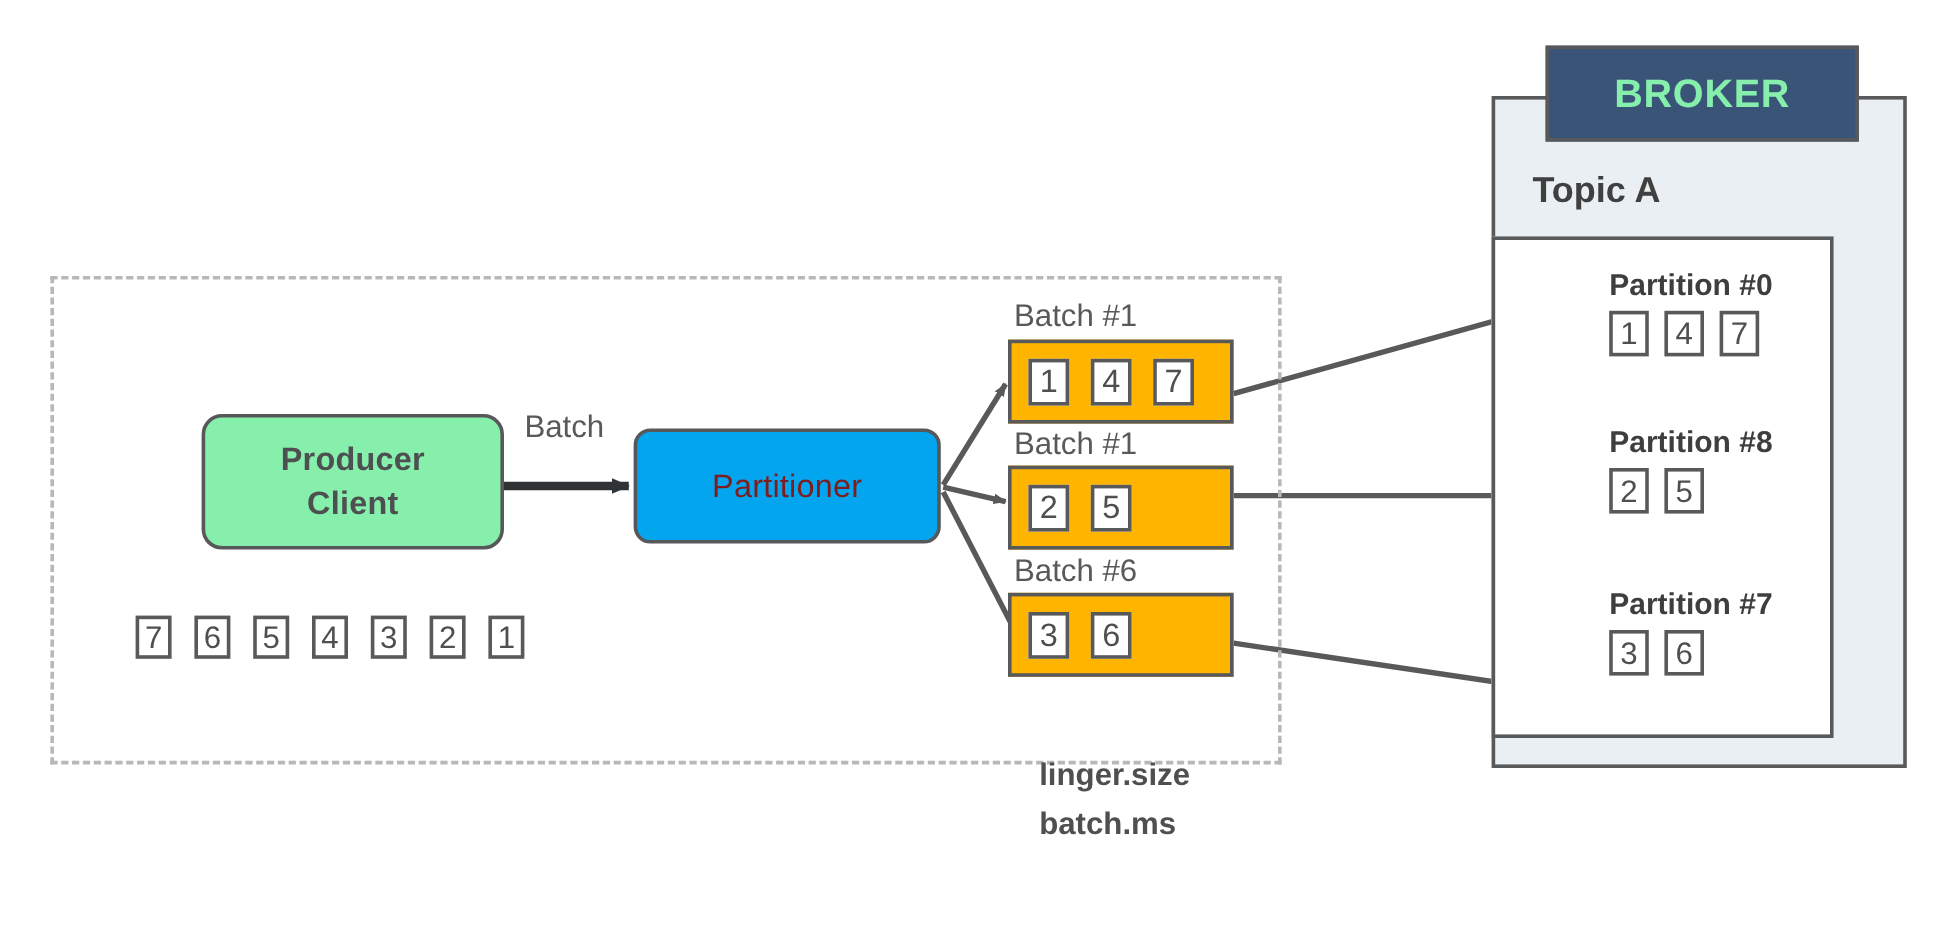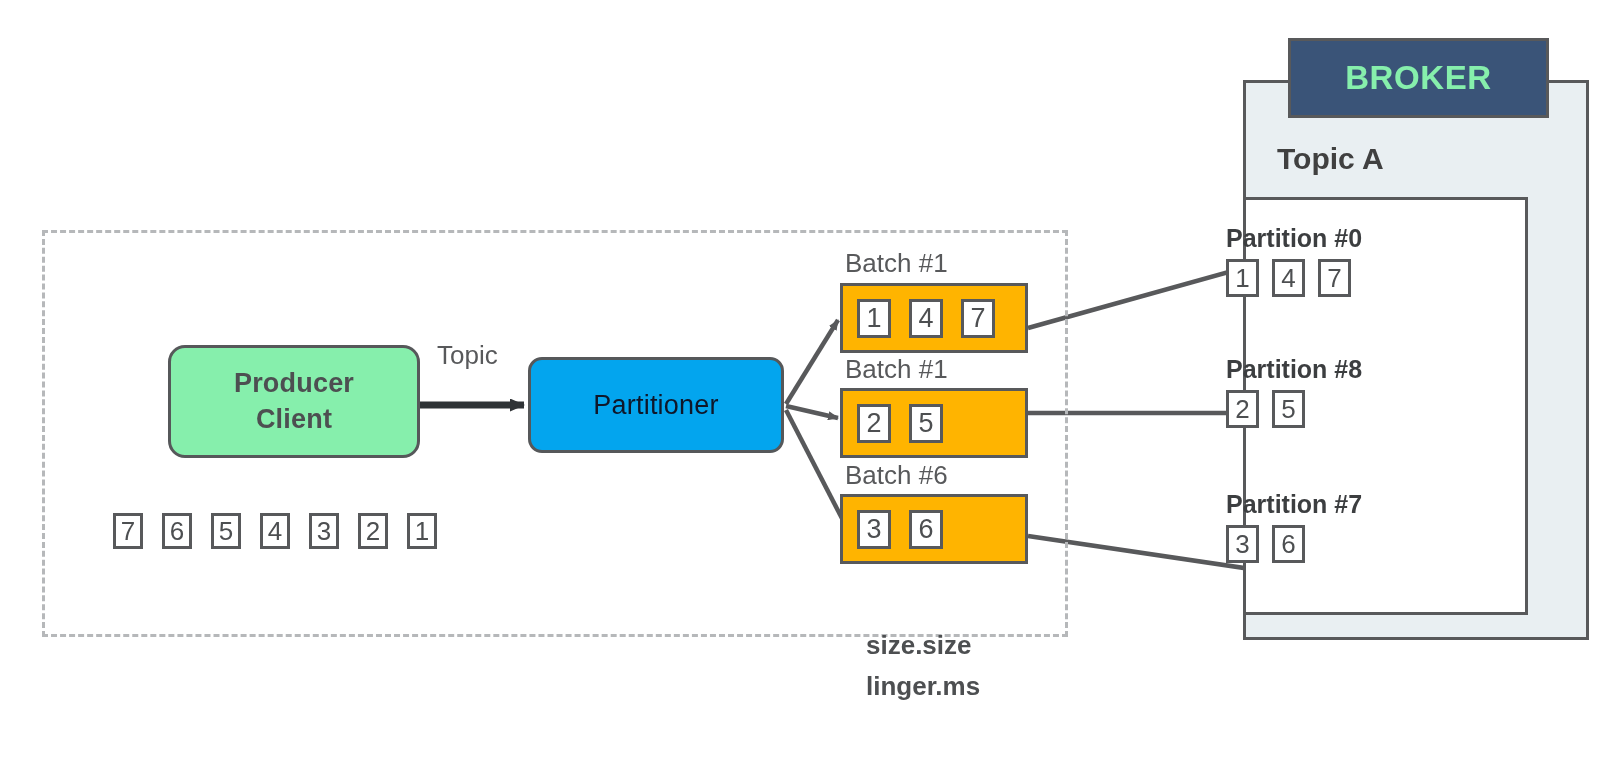--- a/index.html
+++ b/index.html
@@ -72,21 +72,21 @@
     box-sizing: border-box;
     background: #03a5ee;
     border: 3px solid #56585a;
     border-radius: 14px;
     display: flex;
     align-items: center;
     justify-content: center;
   }
   .partitioner-box span {
     font-size: 27px;
-    color: #0f172a;
+    color: #7f1d1d;
     letter-spacing: .2px;
   }
 
   .send-label {
     position: absolute;
     left: 437px;
     top: 340px;
     font-size: 26px;
     color: #58595b;
   }
@@ -207,21 +207,21 @@
     left: 1243px;
     top: 197px;
     width: 285px;
     height: 418px;
     box-sizing: border-box;
     background: #ffffff;
     border: 3px solid #58595b;
   }
   .partition {
     position: absolute;
-    left: 1226px;
+    left: 1341px;
   }
   .partition-title {
     font-size: 25px;
     font-weight: bold;
     color: #3c3e40;
     white-space: nowrap;
     margin-bottom: 6px;
   }
   .partition-cells {
     display: flex;
@@ -273,21 +273,21 @@
     <line x1="1028" y1="536" x2="1278" y2="573" stroke="#58595b" stroke-width="4.5" marker-end="url(#arrowThin)"></line>
   </svg>
 
   <div class="client-region"></div>
 
   <div class="producer-box">
     <span>Producer</span>
     <span>Client</span>
   </div>
 
-  <div class="send-label">Topic</div>
+  <div class="send-label">Batch</div>
 
   <div class="partitioner-box">
     <span>Partitioner</span>
   </div>
 
   <div class="msg-queue" id="msg-queue">
       <div class="msg-cell">7</div>
       <div class="msg-cell">6</div>
       <div class="msg-cell">5</div>
       <div class="msg-cell">4</div>
@@ -309,22 +309,22 @@
       <div class="batch-cell">5</div>
     </div>
 
   <div class="batch-label" id="batch-2-label">Batch #6</div>
   <div class="batch" id="batch-2">
       <div class="batch-cell">3</div>
       <div class="batch-cell">6</div>
     </div>
 
   <div class="config-labels">
-    <span>size.size</span>
-    <span>linger.ms</span>
+    <span>linger.size</span>
+    <span>batch.ms</span>
   </div>
 
   <div class="broker-outer"></div>
   <div class="topic-box"></div>
 
   <div class="broker-header">
     <span>BROKER</span>
   </div>
 
   <div class="topic-title">Topic A</div>

